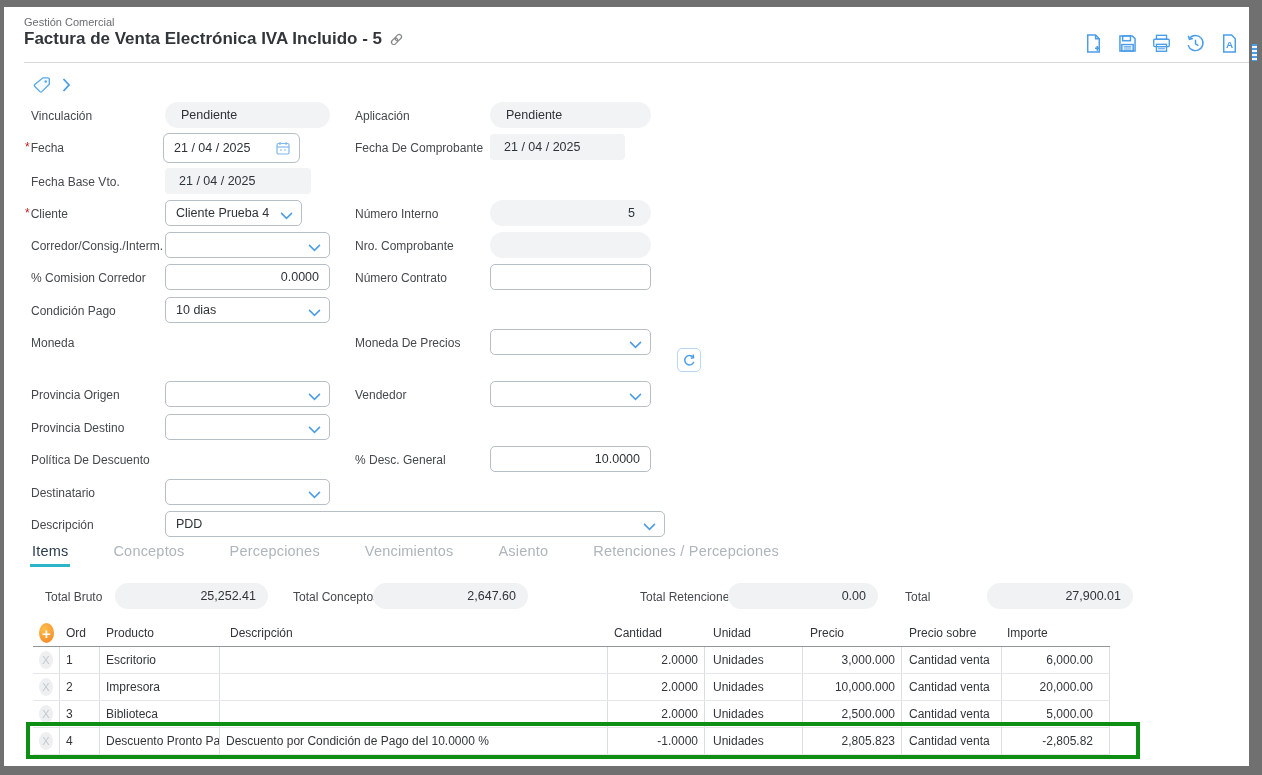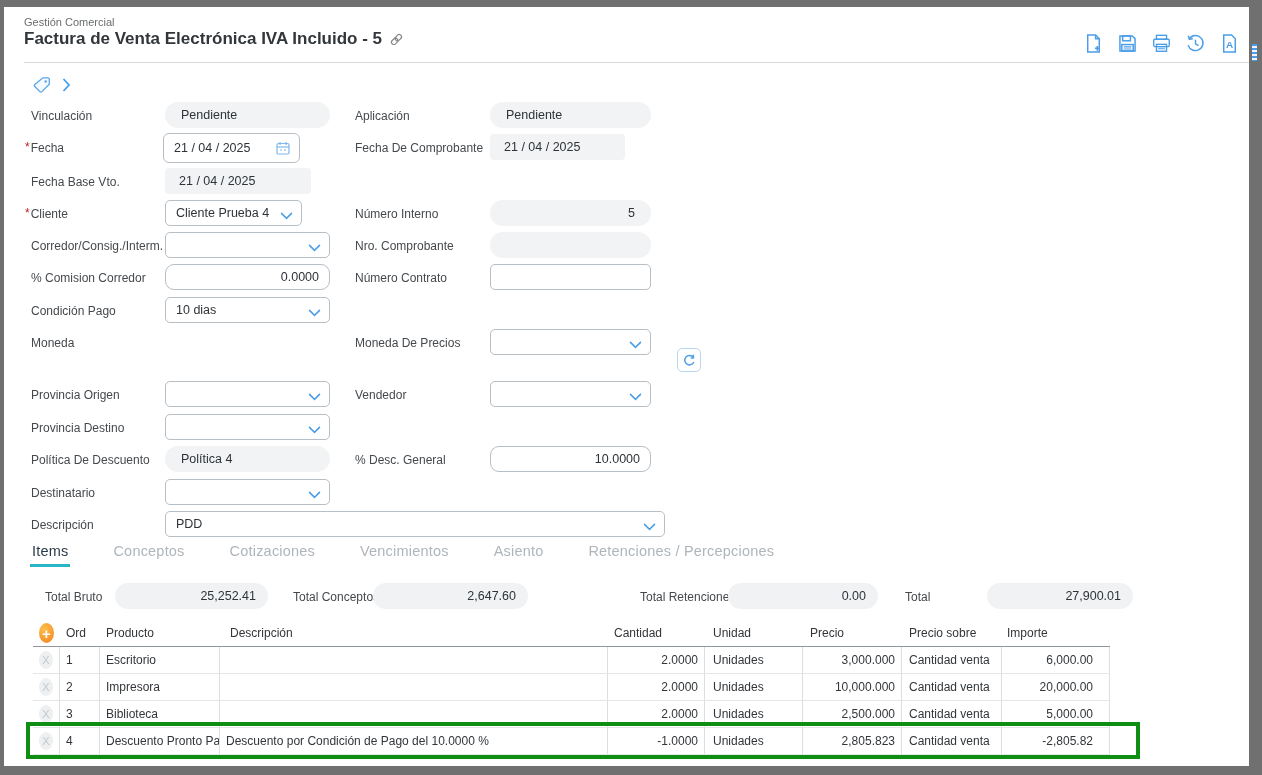--- a/index.html
+++ b/index.html
@@ -18,21 +18,21 @@
   .tbtn{width:21px;height:21px;display:flex;align-items:center;justify-content:center;cursor:pointer;}
   .subbar{position:absolute;left:33px;top:76px;display:flex;gap:11px;align-items:center;}
 
   .flabel{position:absolute;font-size:12px;color:#45494d;white-space:nowrap;}
   .req{color:#c11d1d;margin-right:1px;position:relative;top:-1px;}
   .ctl{position:absolute;height:26px;box-sizing:border-box;display:flex;align-items:center;
        font-size:12.5px;color:#2e3338;}
   .ro-pill{background:#f2f3f4;border-radius:13px;padding:0 16px;}
   .ro-rect{background:#f2f3f4;border-radius:4px;padding:0 14px;}
   .inp{background:#fff;border:1px solid #b6bec6;border-radius:5px;padding:0 10px;}
-  .num{justify-content:flex-end;border-radius:9px;}
+  .num{justify-content:flex-end;}
   .rjust{justify-content:flex-end;}
   .sel{background:#fff;border:1px solid #b6bec6;border-radius:5px;padding:0 26px 0 10px;position:absolute;}
   .chev{position:absolute;right:10px;top:8px;width:7px;height:7px;border-right:2px solid #4a9de8;
         border-bottom:2px solid #4a9de8;transform:rotate(45deg);border-radius:1px;}
   .date{height:30px;border-radius:6px;padding-right:32px;}
   .calico{position:absolute;right:8px;top:6px;}
   .refresh{position:absolute;left:677px;top:348px;width:22px;height:22px;border:1px solid #b7d6f2;
         border-radius:5px;display:flex;align-items:center;justify-content:center;cursor:pointer;}
 
   .tabs{position:absolute;left:30px;top:543px;display:flex;gap:41px;font-size:14.5px;color:#aeb5bb;}
@@ -188,23 +188,20 @@
       <span class="chev"></span>
     </div>
 
   <span class="flabel" style="left:31px;top:421px">Provincia Destino</span>
   <div class="ctl sel" style="left:165px;top:414px;width:165px">
       <span></span>
       <span class="chev"></span>
     </div>
 
   <span class="flabel" style="left:31px;top:453px">Política De Descuento</span>
-  <div class="ctl ro-pill" style="left:165px;top:446px;width:165px">
-      <span>Política 4</span>
-    </div>
 
   <span class="flabel" style="left:31px;top:486px">Destinatario</span>
   <div class="ctl sel" style="left:165px;top:479px;width:165px">
       <span></span>
       <span class="chev"></span>
     </div>
 
   <span class="flabel" style="left:31px;top:518px">Descripción</span>
   <div class="ctl sel" style="left:165px;top:511px;width:500px">
       <span>PDD</span>
@@ -255,21 +252,21 @@
     </div>
 
   <span class="flabel" style="left:355px;top:453px">% Desc. General</span>
   <div class="ctl inp num" style="left:490px;top:446px;width:161px">
       <span>10.0000</span>
     </div>
 
   <div class="tabs">
     <div class="tab active">Items</div>
     <div class="tab">Conceptos</div>
-    <div class="tab">Cotizaciones</div>
+    <div class="tab">Percepciones</div>
     <div class="tab">Vencimientos</div>
     <div class="tab">Asiento</div>
     <div class="tab">Retenciones / Percepciones</div>
   </div>
 
   <span class="tlabel" style="left:45px">Total Bruto</span>
   <div class="tpill" style="left:115px;width:153px">
       <span>25,252.41</span>
     </div>
   <span class="tlabel" style="left:293px">Total Conceptos</span>

